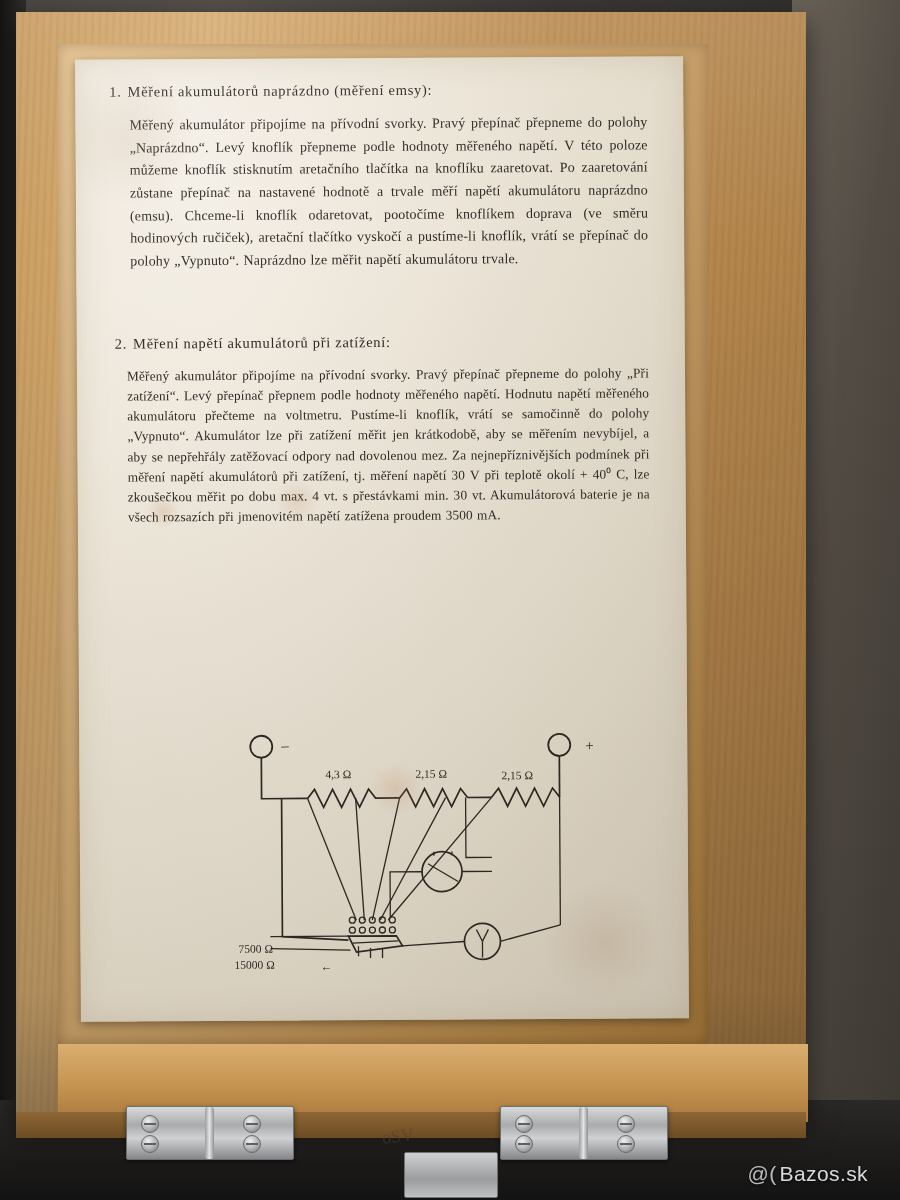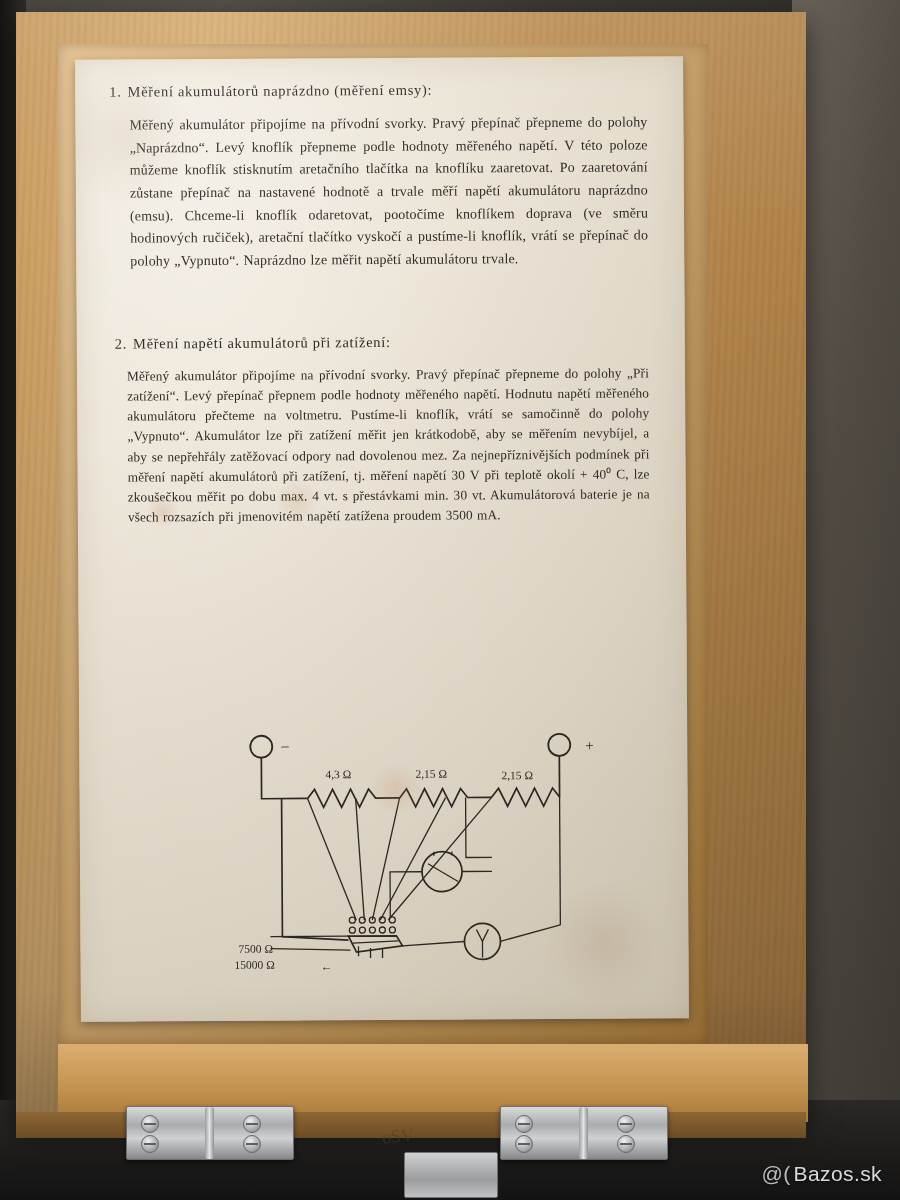--- a/index.html
+++ b/index.html
@@ -198,21 +198,21 @@
     left: 382px; top: 1126px;
     font-family: "Liberation Serif", serif;
     font-size: 18px;
     color: #4a4033;
     transform: rotate(-6deg);
     opacity: 0.55;
   }
 
   .watermark {
     position: absolute;
-    right: 18px; bottom: 14px;
+    right: 32px; bottom: 14px;
     color: #e9e9ea;
     font-family: "Liberation Sans", sans-serif;
     font-size: 21px;
     letter-spacing: 0.4px;
     opacity: 0.92;
     text-shadow: 0 1px 3px rgba(0,0,0,0.8);
   }
   .watermark .mark { opacity: 0.85; margin-right: 3px; }
 
   .dia-label {

